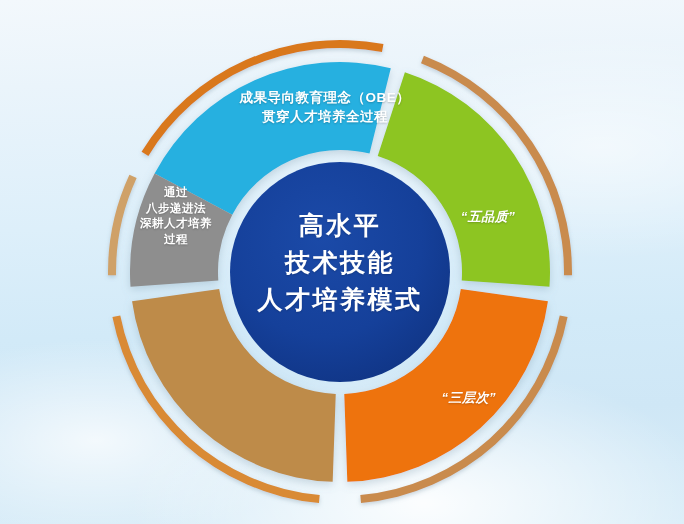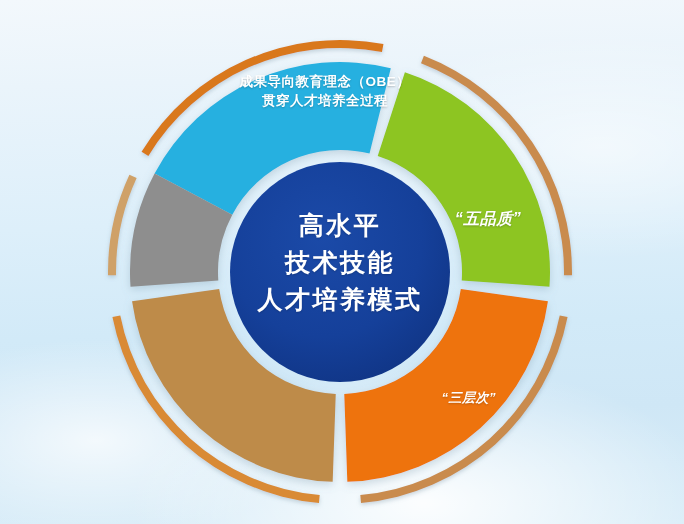--- a/index.html
+++ b/index.html
@@ -35,37 +35,37 @@
     font-weight: bold;
     text-align: center;
     line-height: 1.28;
     letter-spacing: 0.5px;
     text-shadow: 0 1px 2px rgba(0,0,0,0.22);
     white-space: pre-line;
     pointer-events: none;
   }
   #label-top {
     left: 214px;
-    top: 72px;
+    top: 88px;
     width: 222px;
     font-size: 13.5px;
     line-height: 1.42;
   }
   #label-left {
     left: 120px;
     top: 185px;
     width: 112px;
     font-size: 11.5px;
     line-height: 1.36;
   }
   #label-green {
     left: 440px;
     top: 209px;
     width: 96px;
-    font-size: 16px;
+    font-size: 13px;
     font-style: italic;
   }
   #label-orange {
     left: 386px;
     top: 390px;
     width: 110px;
     font-size: 13px;
     font-style: italic;
     text-align: right;
   }
@@ -136,14 +136,18 @@
 人才培养模式</div>
 
   <div class="seg-label" id="label-top">成果导向教育理念（OBE）
 贯穿人才培养全过程</div>
 
   <div class="seg-label" id="label-green">“五品质”</div>
 
   <div class="seg-label" id="label-orange">“三层次”</div>
 
 
+  <div class="seg-label" id="label-left">通过
+八步递进法
+深耕人才培养
+过程</div>
 
 </div>
 
 </body></html>

